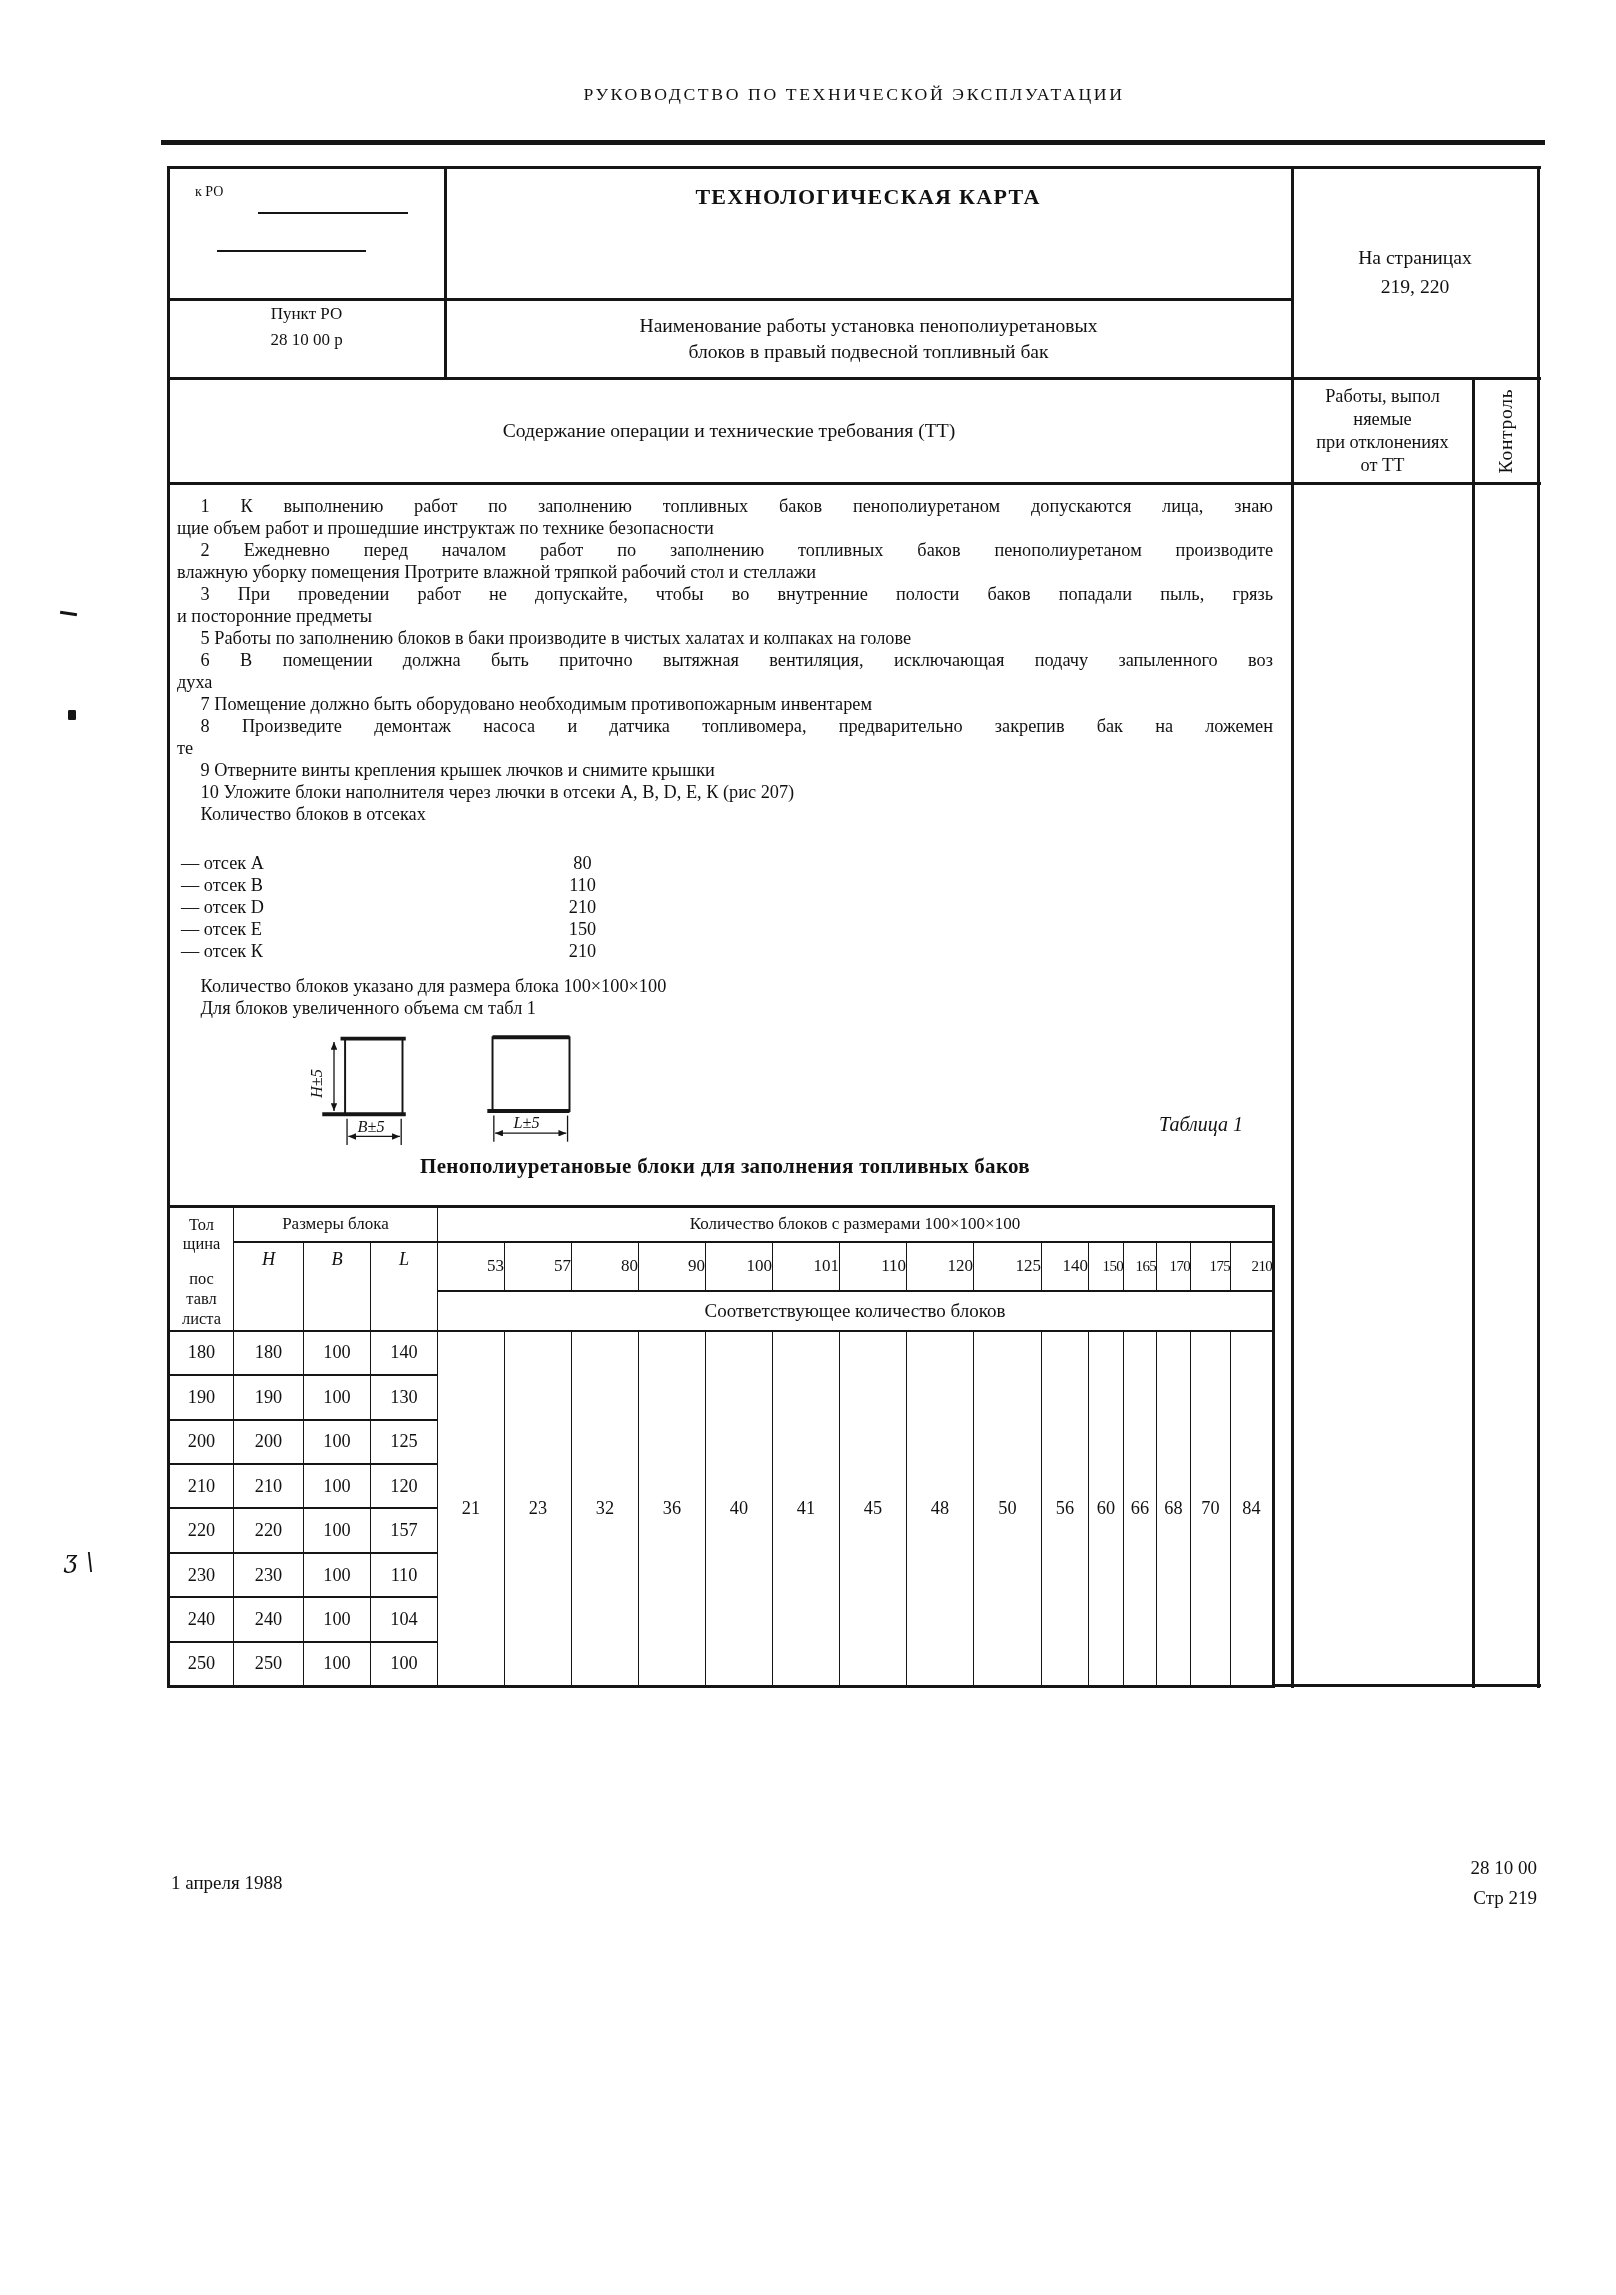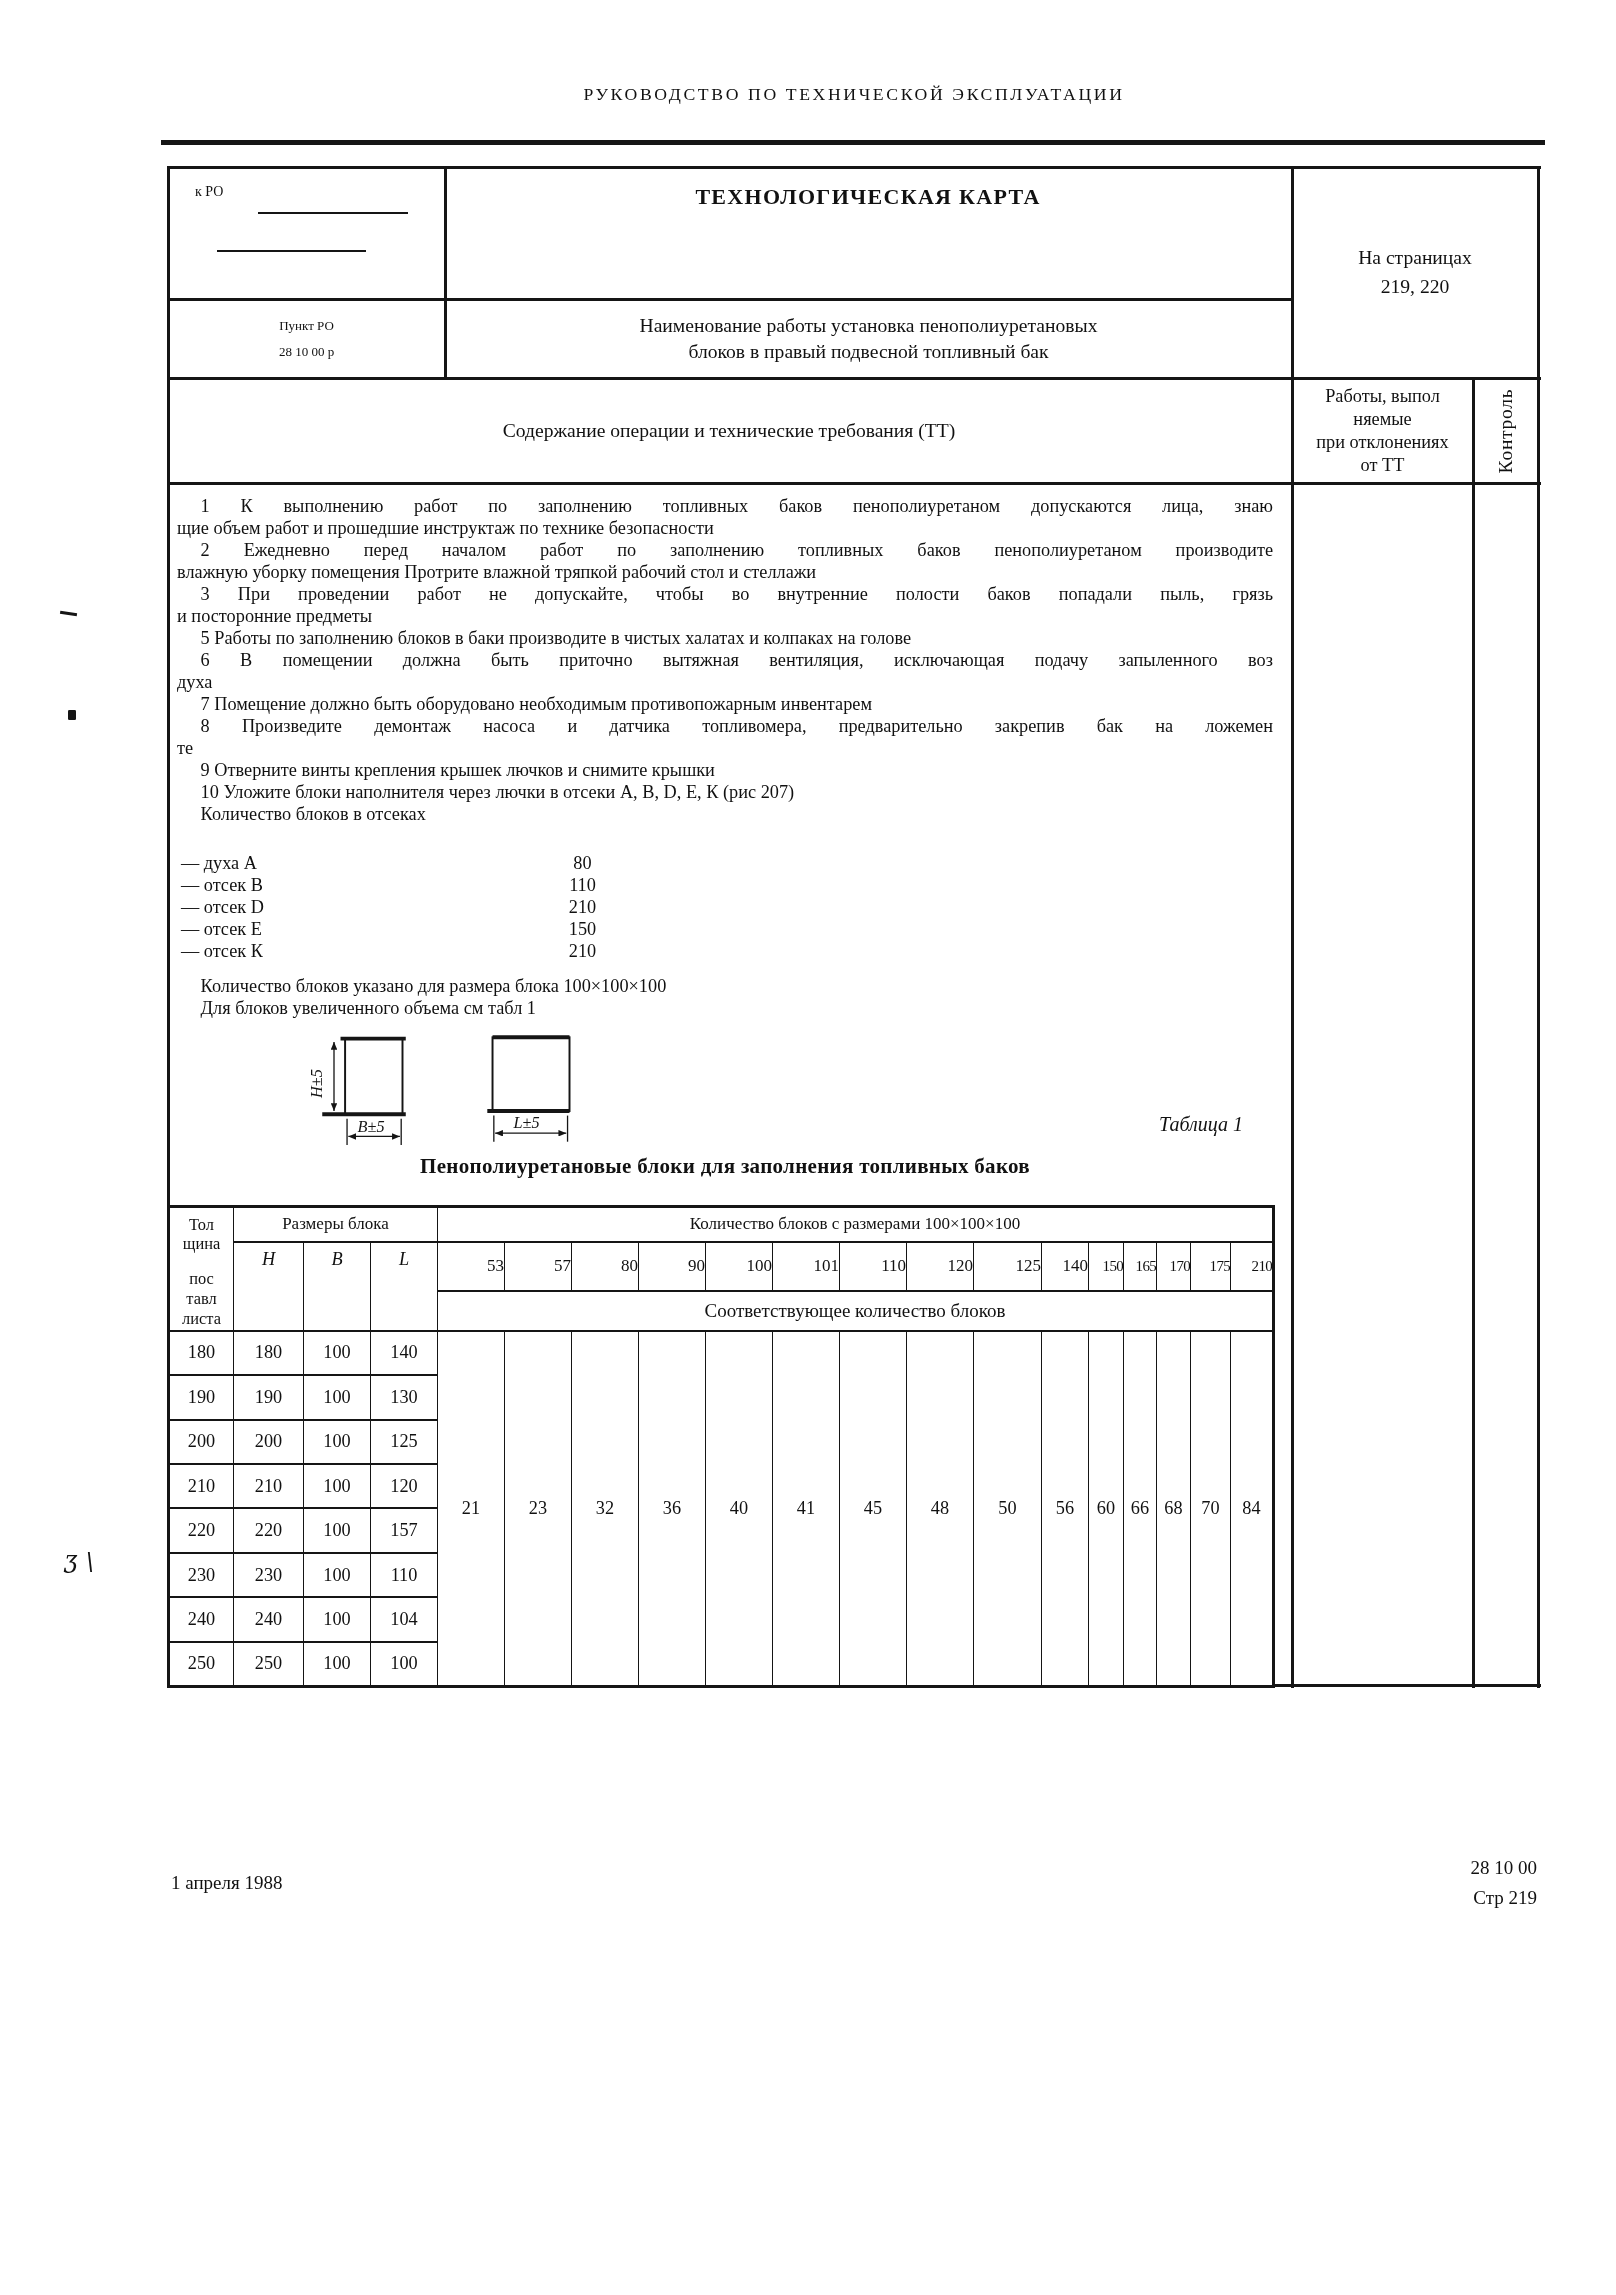--- a/index.html
+++ b/index.html
@@ -31,22 +31,22 @@
   .kro-label{position:absolute;left:195px;top:184px;font-size:14px;}
   .uline{position:absolute;height:2px;background:#151515;}
   #uline1{left:258px;top:212px;width:150px;}
   #uline2{left:217px;top:250px;width:149px;}
   .card-title{position:absolute;left:445px;top:184px;width:846px;text-align:center;
     font-size:22px;font-weight:bold;letter-spacing:1.3px;}
   .pages-ref{position:absolute;left:1293px;top:166px;width:244px;height:211px;
     display:flex;flex-direction:column;justify-content:center;align-items:center;
     font-size:19.6px;line-height:29px;}
   .punkt{position:absolute;left:170px;top:301px;width:273px;height:76px;
-    display:flex;flex-direction:column;justify-content:center;align-items:center;
-    font-size:13px;line-height:26px;}
+    display:flex;flex-direction:column;justify-content:flex-start;align-items:center;
+    font-size:17px;line-height:26px;}
   .workname{position:absolute;left:446px;top:301px;width:845px;height:76px;
     display:flex;flex-direction:column;justify-content:center;align-items:center;
     font-size:19.6px;line-height:26px;}
   .content-hdr{position:absolute;left:167px;top:380px;width:1124px;height:102px;
     display:flex;justify-content:center;align-items:center;font-size:19.6px;}
   .dev-hdr{position:absolute;left:1293px;top:380px;width:179px;height:102px;
     display:flex;flex-direction:column;justify-content:center;align-items:center;
     font-size:18.3px;line-height:23px;}
   .control-box{position:absolute;left:1475px;top:380px;width:63px;height:102px;
     display:flex;justify-content:center;align-items:center;}
@@ -171,21 +171,21 @@
       <div class="cline ind">7  Помещение должно быть оборудовано необходимым противопожарным инвентарем</div>
       <div class="cline ind just">8  Произведите демонтаж насоса и датчика топливомера, предварительно закрепив бак на ложемен</div>
       <div class="cline">те</div>
       <div class="cline ind">9  Отверните винты крепления крышек лючков и снимите крышки</div>
       <div class="cline ind">10  Уложите блоки наполнителя через лючки в отсеки А, В, D, Е, К (рис  207)</div>
       <div class="cline ind">Количество блоков в отсеках</div>
     </div>
 
   <div id="compartment-list" class="compartments">
       <div class="crow">
-        <span class="clabel">— духа А</span>
+        <span class="clabel">— отсек А</span>
         <span class="cvalue">80</span>
       </div>
       <div class="crow">
         <span class="clabel">— отсек В</span>
         <span class="cvalue">110</span>
       </div>
       <div class="crow">
         <span class="clabel">— отсек D</span>
         <span class="cvalue">210</span>
       </div>

